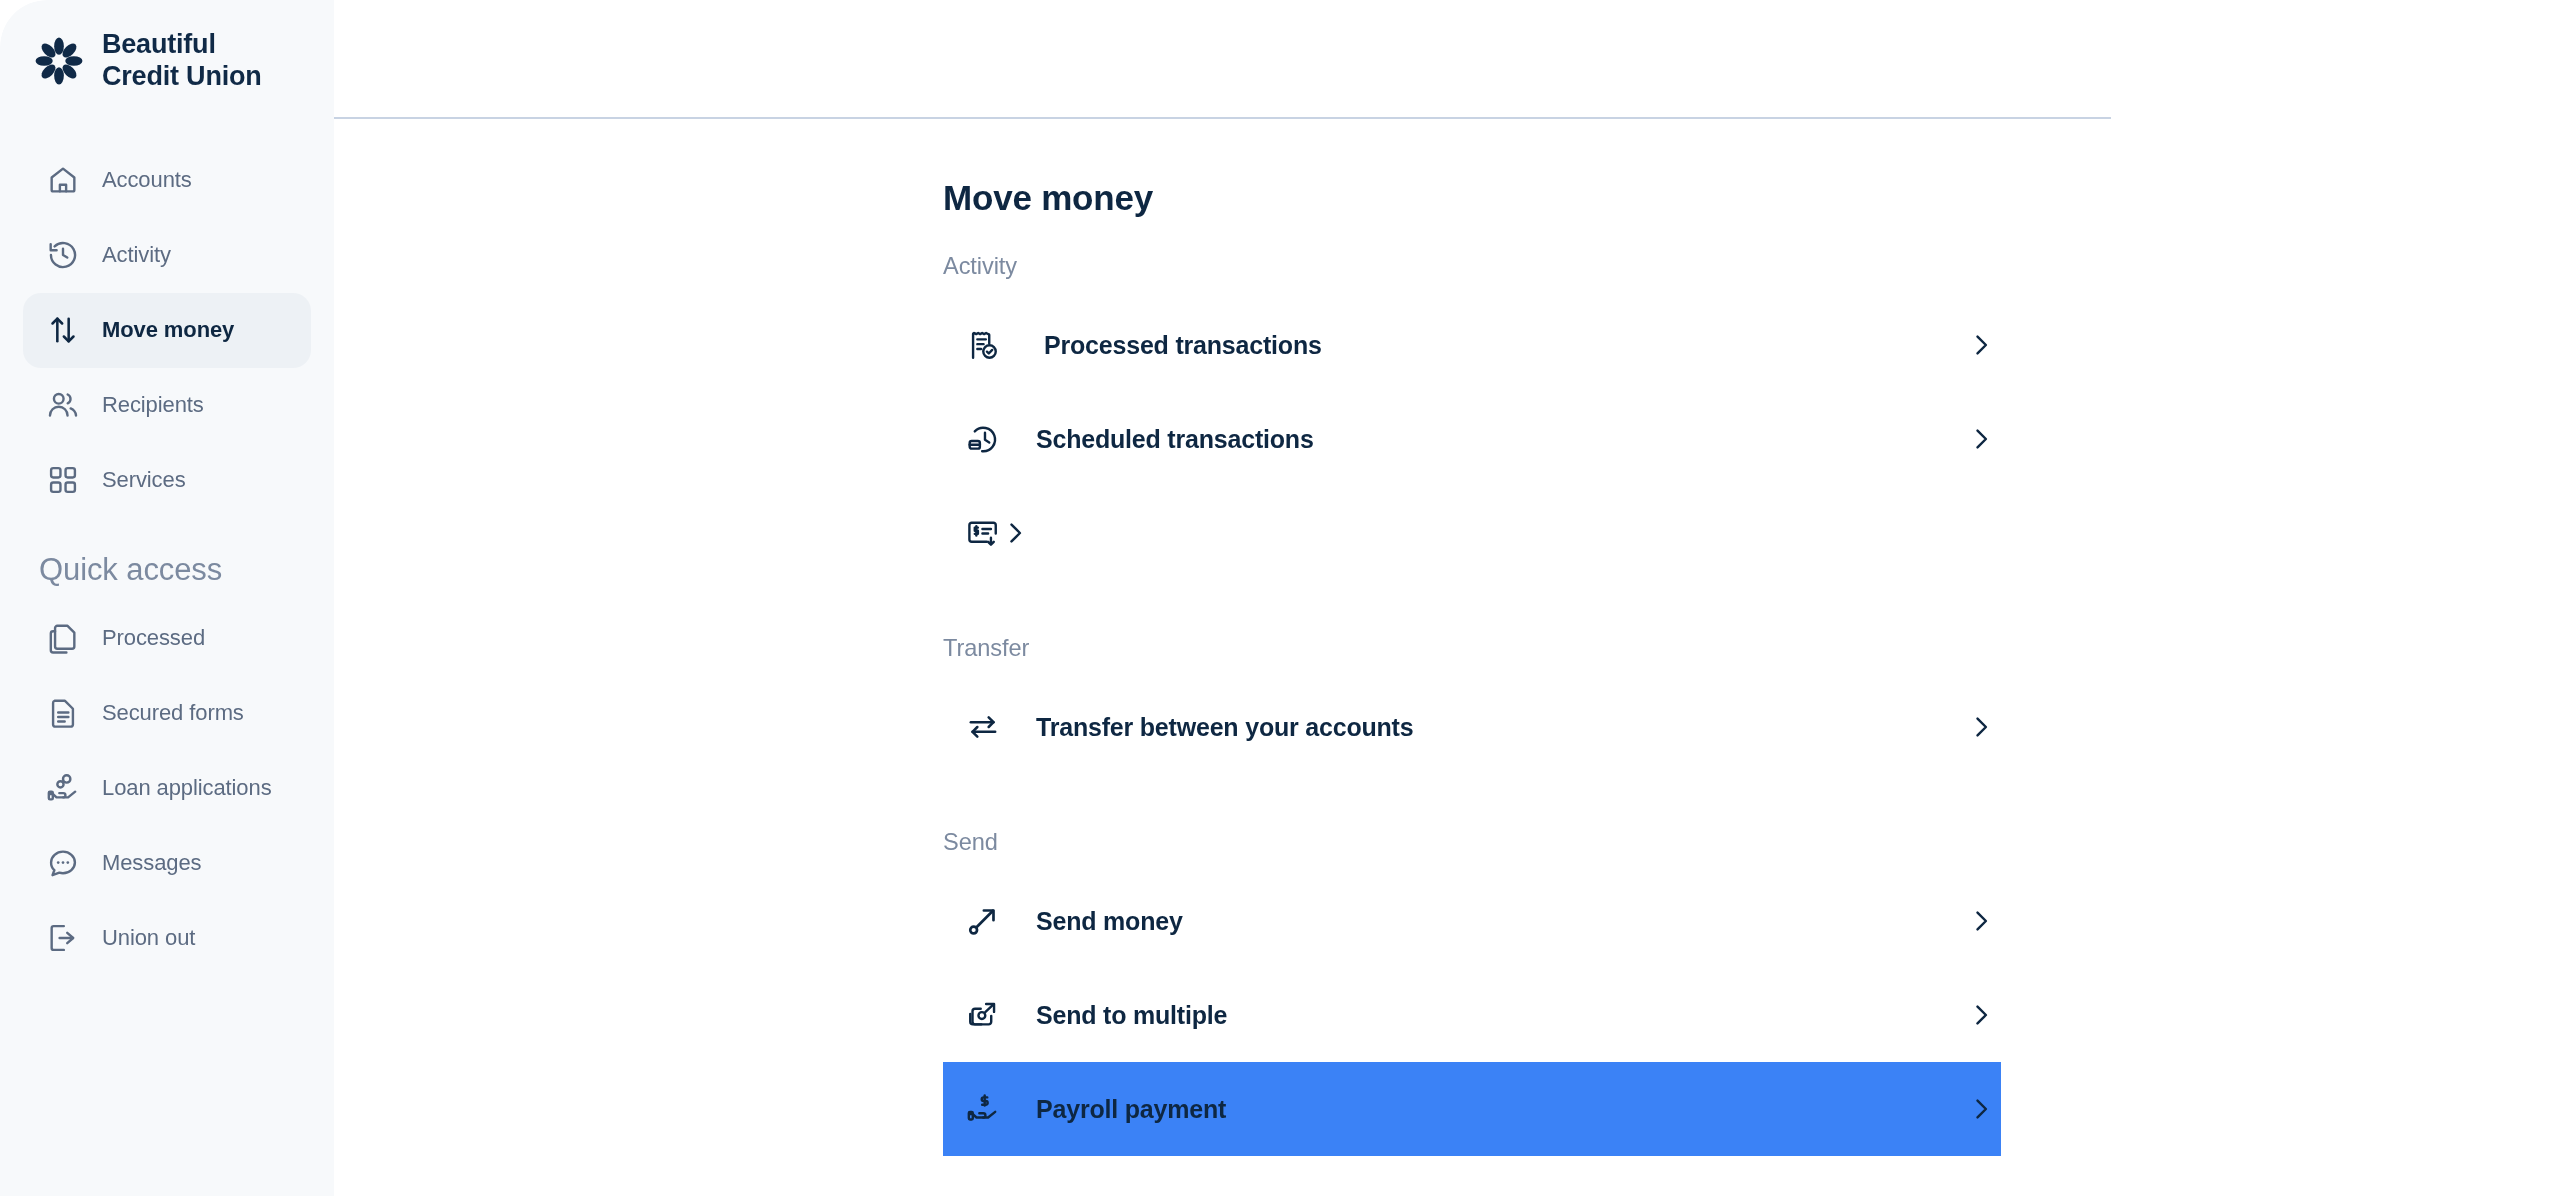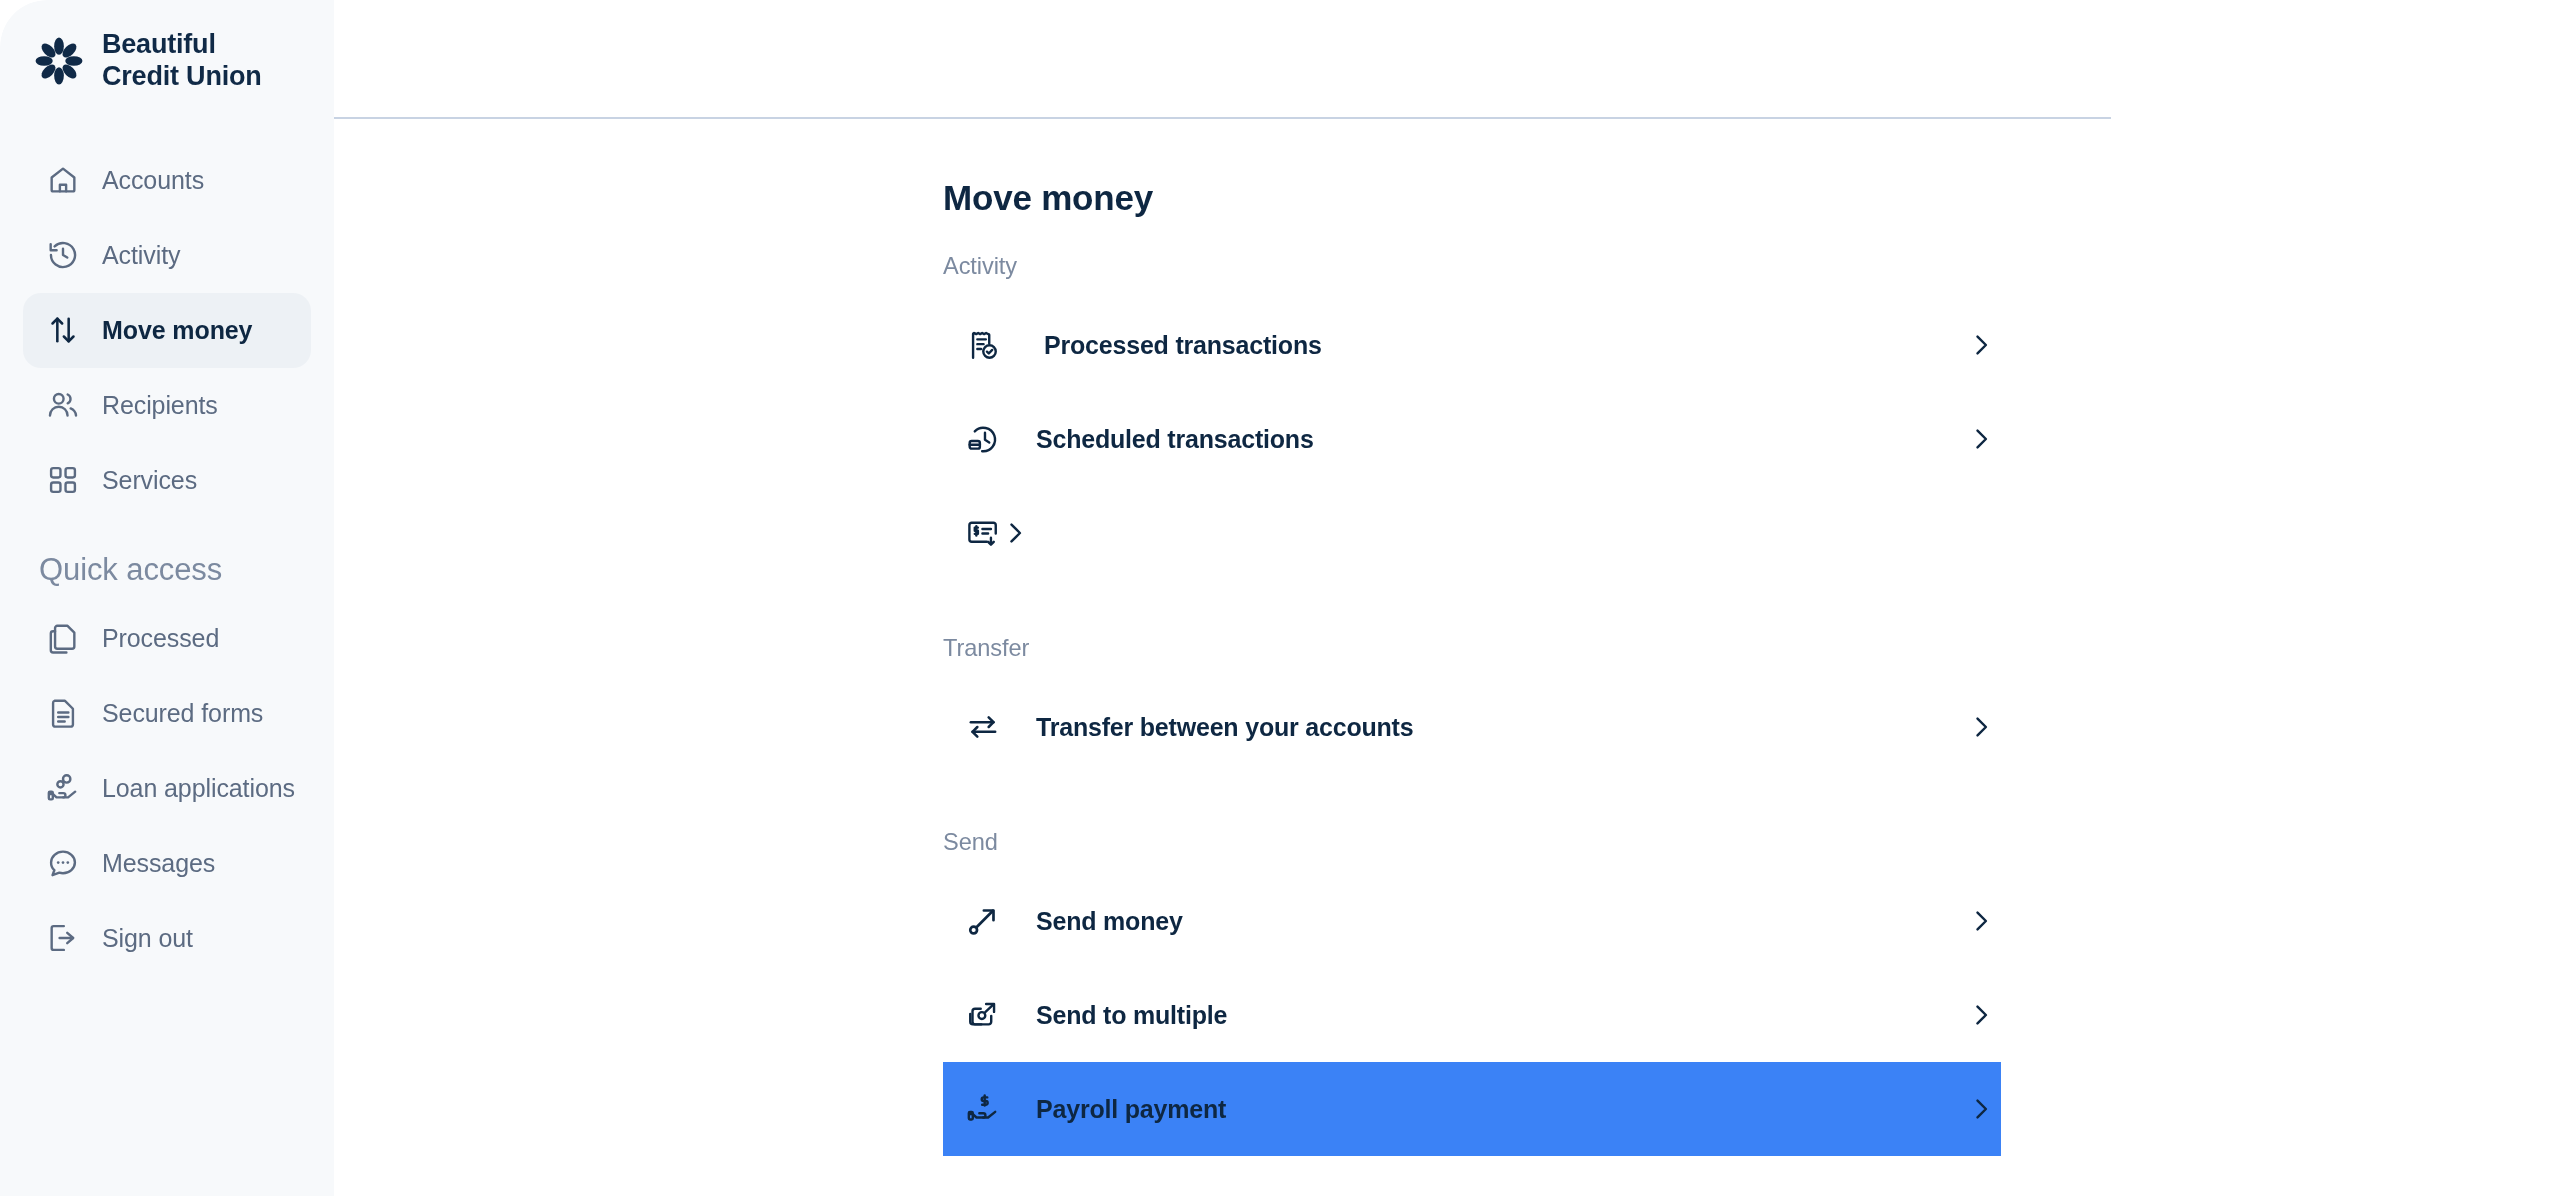--- a/index.html
+++ b/index.html
@@ -35,21 +35,21 @@
   }
   .brand-text span { display:block; }
 
   .nav { margin-top:50px; }
   .nav-item {
     display:flex; align-items:center; gap:21px;
     height:75px; margin:0 23px; padding-left:21px;
     border-radius:18px; cursor:pointer;
   }
   .nav-item .ico { width:37px; height:37px; flex:none; display:flex; align-items:center; justify-content:center; }
-  .nav-item .lbl { font-size:25px; color:#5C6B82; letter-spacing:-0.1px; }
+  .nav-item .lbl { font-size:22px; color:#5C6B82; letter-spacing:-0.1px; }
   .nav-item.active { background:#EDF1F5; }
   .nav-item.active .lbl { color:#0E2742; font-weight:bold; }
 
   .nav-section-title {
     font-size:31px; color:#7C8AA0;
     padding:34px 0 13px 39px; letter-spacing:-0.1px;
   }
 
   
   .header {
@@ -236,21 +236,21 @@
       </div>
 
       <div class="nav-item">
         <span class="ico">
           <svg viewBox="0 0 24 24" width="34" height="34" fill="none" stroke="#5C6B82" stroke-width="1.7" stroke-linecap="round" stroke-linejoin="round">
             <path d="M12.6 3.6H5.4a1.4 1.4 0 0 0-1.4 1.4v14a1.4 1.4 0 0 0 1.4 1.4h7.2"></path>
             <path d="M15 8.4 19.2 12 15 15.6"></path>
             <path d="M9.6 12h9.4"></path>
           </svg>
         </span>
-        <span class="lbl">Sign out</span>
+        <span class="lbl">Union out</span>
       </div>
     </div>
   </div>
 
   <div class="header">
     <span class="hdr-icon">
       <svg viewBox="0 0 24 24" width="41" height="41" fill="none" stroke="#102A47" stroke-width="1.7" stroke-linecap="round" stroke-linejoin="round">
         <rect x="2.8" y="5.2" width="18.4" height="13.6" rx="3.2"></rect>
         <path d="M3.4 8.2 12 13.4l8.6-5.2"></path>
       </svg>

